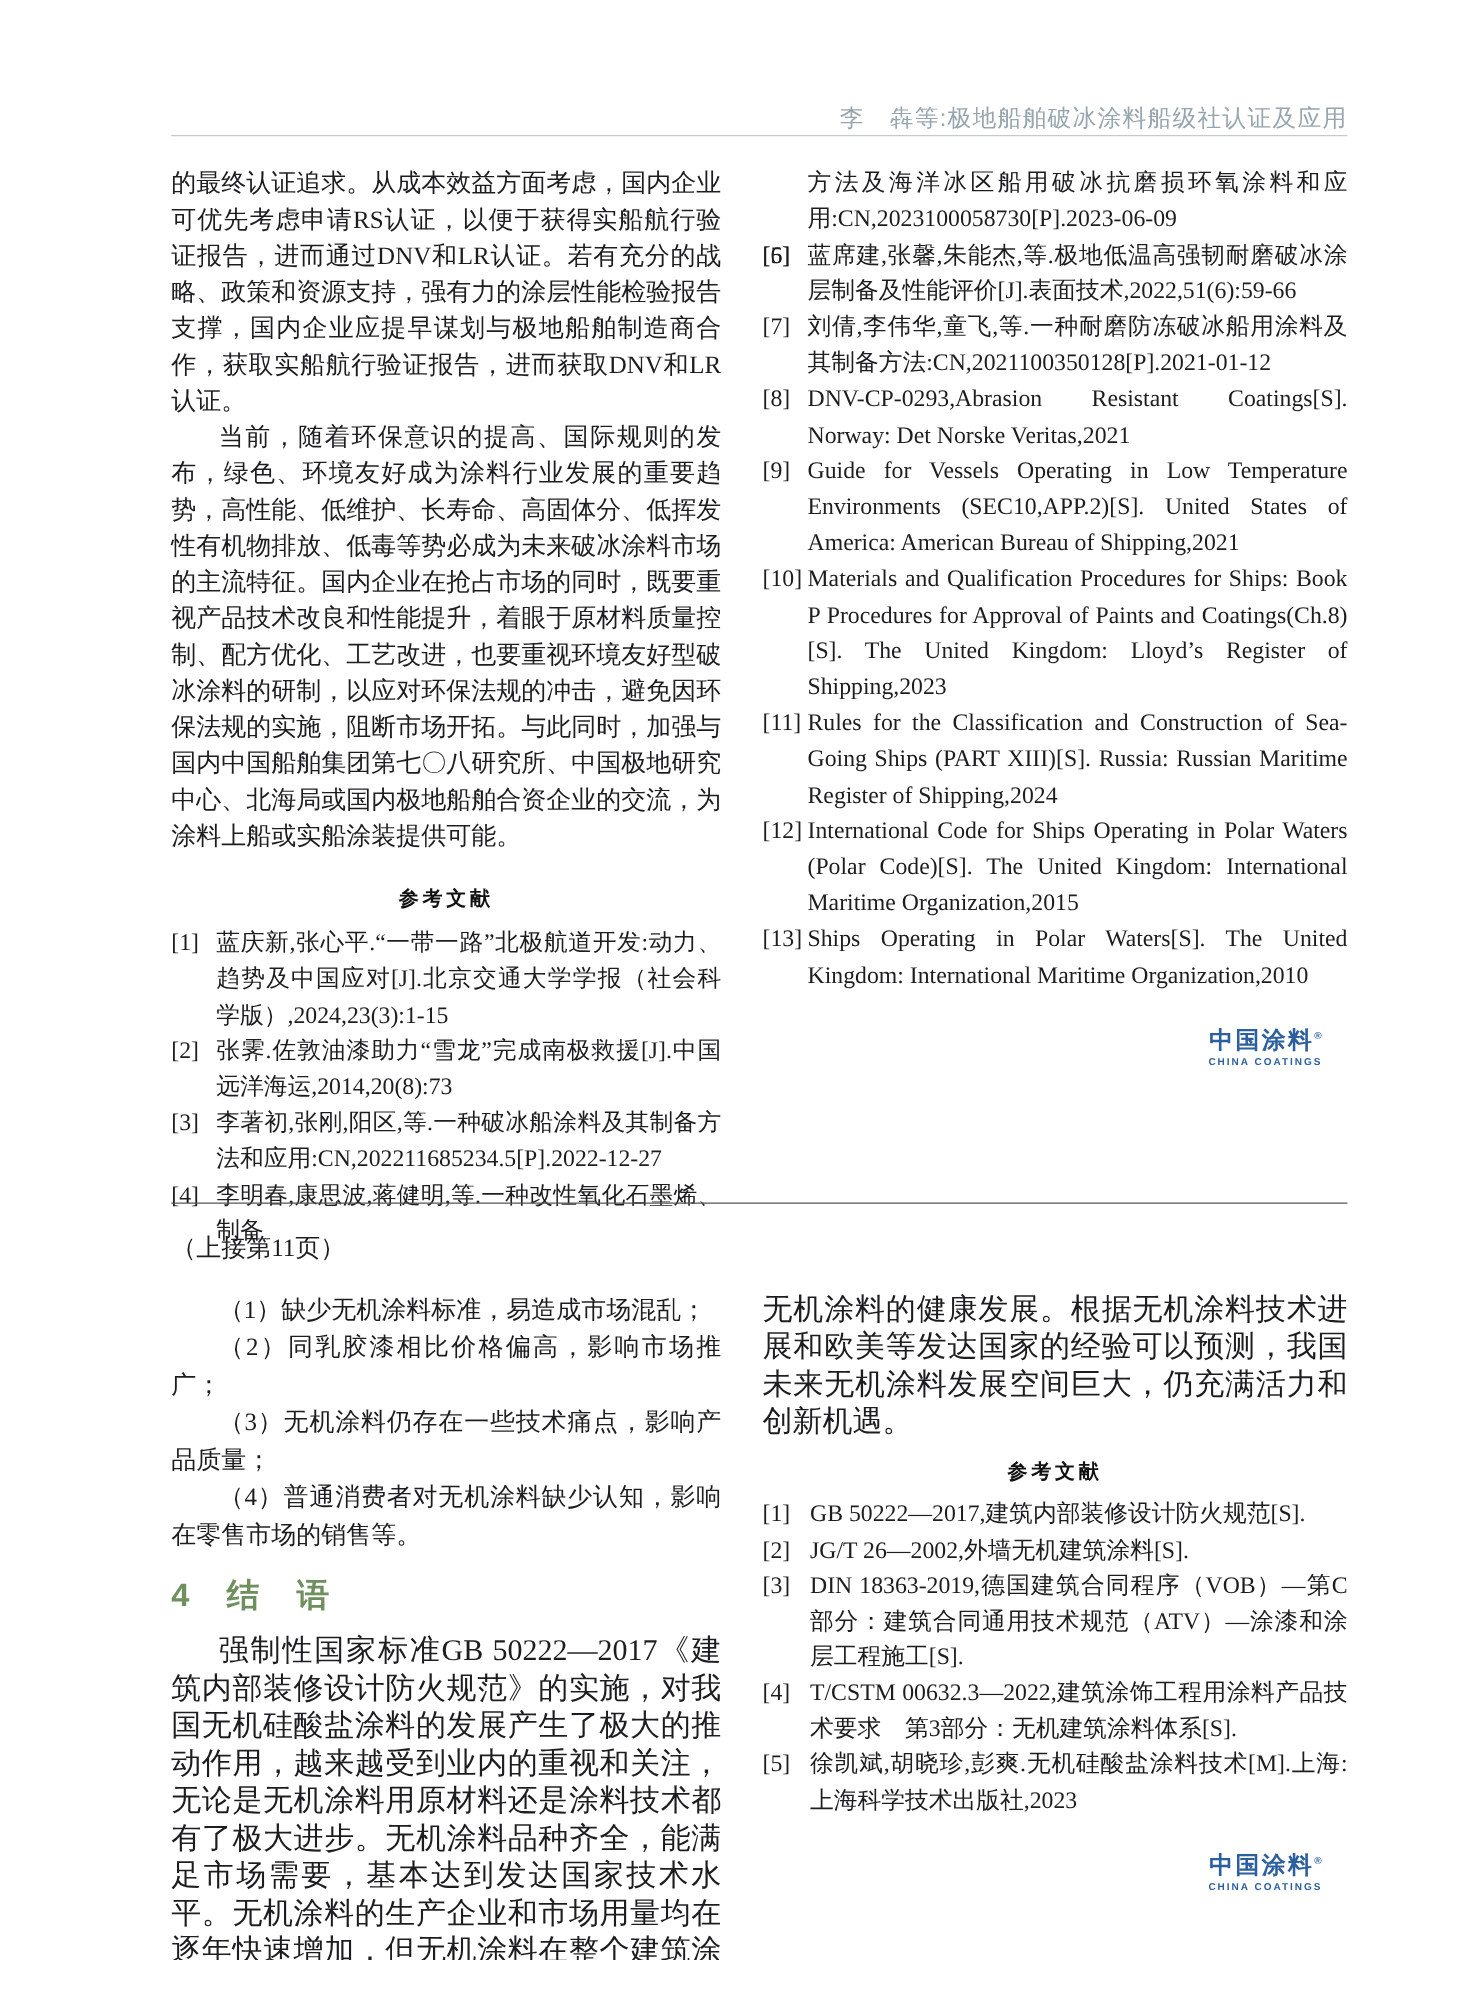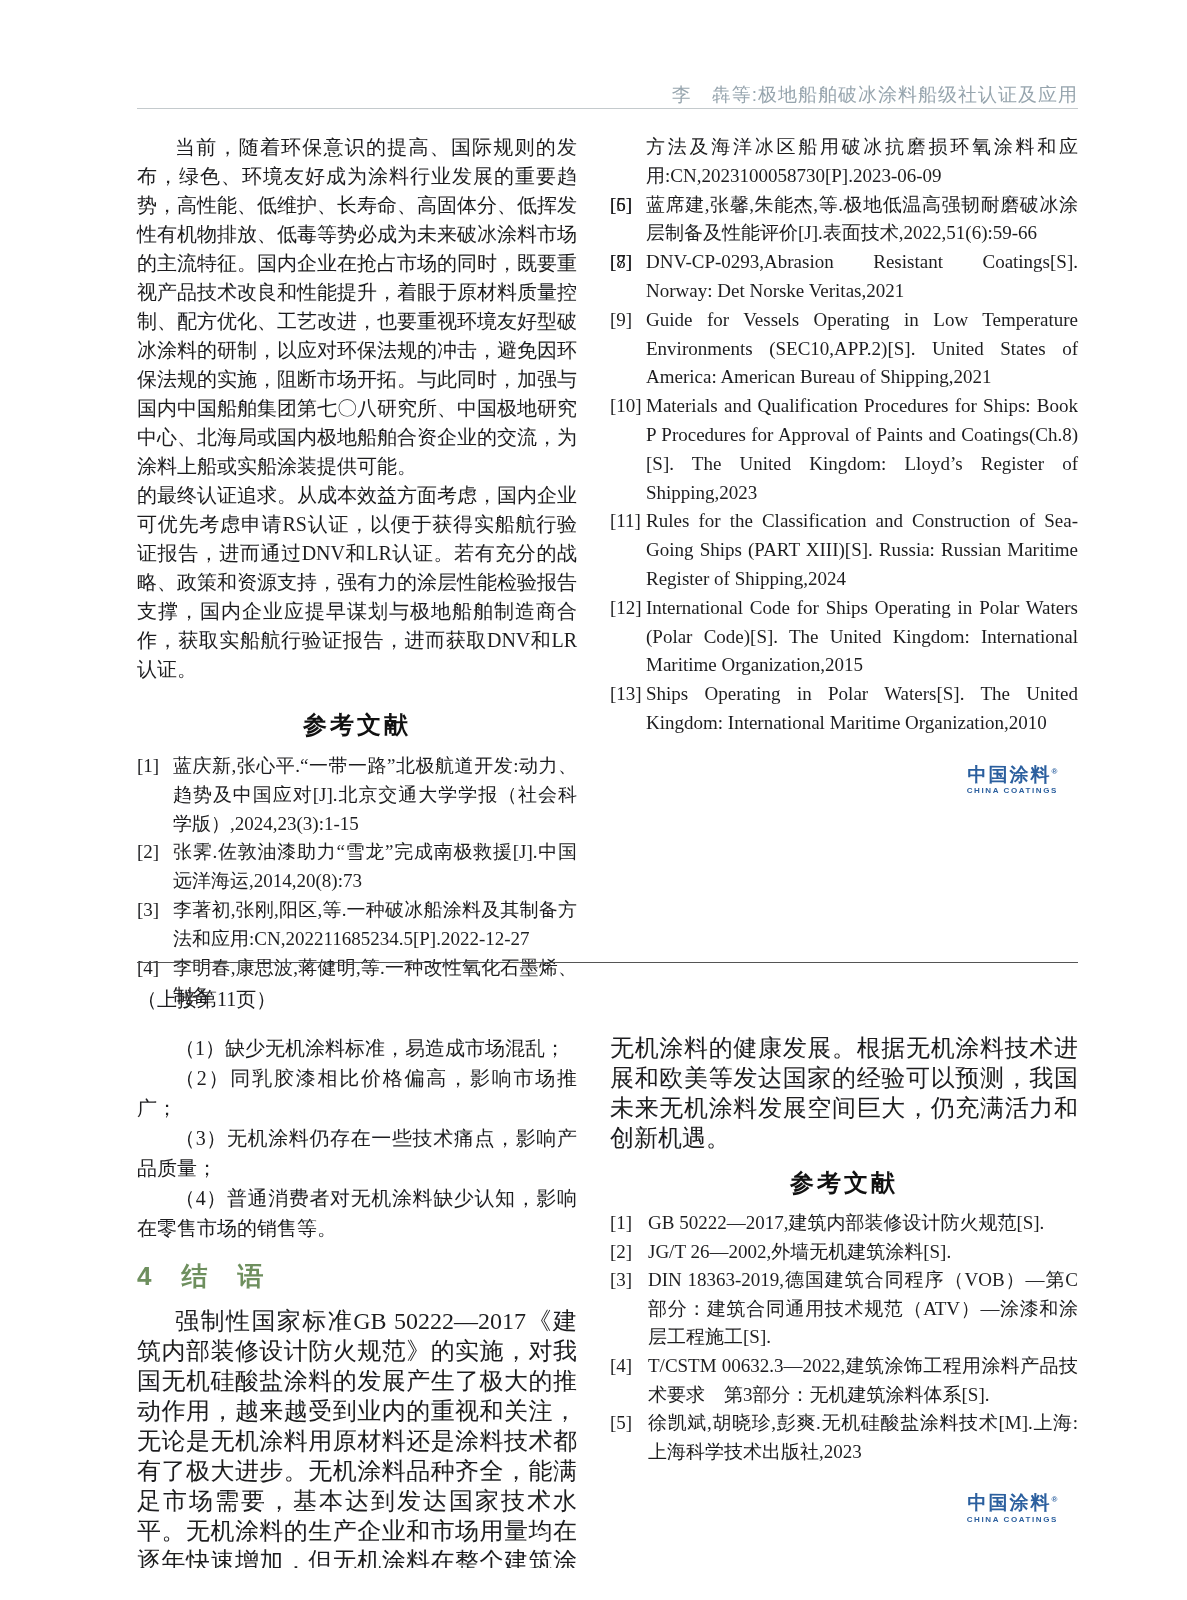--- a/index.html
+++ b/index.html
@@ -16,21 +16,21 @@
   }
   .head-rule{position:absolute;top:108px;left:137px;width:941px;height:1px;background:#c4cacd;}
   
   .sec-top{position:absolute;top:133px;left:137px;width:941px;display:flex;gap:33px;}
   .col-l{width:440px;}
   .col-r{width:468px;}
   .body-p{font-size:20px;line-height:29px;text-align:justify;margin:0;}
   .indent{text-indent:38px;}
   .ref-heading{
     font-family:"Liberation Sans","DejaVu Sans",sans-serif;font-weight:bold;
-    font-size:24px;text-align:center;letter-spacing:3px;margin:25px 0 11px 0;color:#111;
+    font-size:16px;text-align:center;letter-spacing:3px;margin:25px 0 11px 0;color:#111;
   }
   .ref-list{margin:0;}
   .ref-item{position:relative;padding-left:36px;font-size:19px;line-height:28.8px;text-align:justify;}
   .ref-item .ref-label{position:absolute;left:0;top:0;}
   .ref-item.cont{padding-left:36px;}
   
   .logo-wrap{margin-top:24px;text-align:right;padding-right:20px;}
   .logo{display:inline-block;text-align:center;font-family:"Liberation Sans","DejaVu Sans",sans-serif;}
   .logo-cn{color:#2b5f9e;font-weight:bold;font-size:19px;letter-spacing:2px;line-height:20px;}
   .logo-mark{font-size:8px;vertical-align:super;letter-spacing:0;}
@@ -61,22 +61,22 @@
 </head>
 <body>
 
 <div class="page">
 
   <div class="running-head">李　犇等:极地船舶破冰涂料船级社认证及应用</div>
   <div class="head-rule"></div>
 
   <section class="sec-top">
     <div class="col-l">
+      <p class="body-p">的最终认证追求。从成本效益方面考虑，国内企业可优先考虑申请RS认证，以便于获得实船航行验证报告，进而通过DNV和LR认证。若有充分的战略、政策和资源支持，强有力的涂层性能检验报告支撑，国内企业应提早谋划与极地船舶制造商合作，获取实船航行验证报告，进而获取DNV和LR认证。</p>
       <p class="body-p indent">当前，随着环保意识的提高、国际规则的发布，绿色、环境友好成为涂料行业发展的重要趋势，高性能、低维护、长寿命、高固体分、低挥发性有机物排放、低毒等势必成为未来破冰涂料市场的主流特征。国内企业在抢占市场的同时，既要重视产品技术改良和性能提升，着眼于原材料质量控制、配方优化、工艺改进，也要重视环境友好型破冰涂料的研制，以应对环保法规的冲击，避免因环保法规的实施，阻断市场开拓。与此同时，加强与国内中国船舶集团第七〇八研究所、中国极地研究中心、北海局或国内极地船舶合资企业的交流，为涂料上船或实船涂装提供可能。</p>
-      <p class="body-p">的最终认证追求。从成本效益方面考虑，国内企业可优先考虑申请RS认证，以便于获得实船航行验证报告，进而通过DNV和LR认证。若有充分的战略、政策和资源支持，强有力的涂层性能检验报告支撑，国内企业应提早谋划与极地船舶制造商合作，获取实船航行验证报告，进而获取DNV和LR认证。</p>
       <h3 class="ref-heading">参考文献</h3>
       <div class="ref-list">
         <div class="ref-item">
           <span class="ref-label">[1]</span>
           <span class="ref-text">蓝庆新,张心平.“一带一路”北极航道开发:动力、趋势及中国应对[J].北京交通大学学报（社会科学版）,2024,23(3):1-15</span>
         </div>
         <div class="ref-item">
           <span class="ref-label">[2]</span>
           <span class="ref-text">张霁.佐敦油漆助力“雪龙”完成南极救援[J].中国远洋海运,2014,20(8):73</span>
         </div>
@@ -98,20 +98,21 @@
         </div>
         <div class="ref-item">
           <span class="ref-label">[5]</span>
         </div>
         <div class="ref-item">
           <span class="ref-label">[6]</span>
           <span class="ref-text">蓝席建,张馨,朱能杰,等.极地低温高强韧耐磨破冰涂层制备及性能评价[J].表面技术,2022,51(6):59-66</span>
         </div>
         <div class="ref-item">
           <span class="ref-label">[7]</span>
+          <span class="ref-text">刘倩,李伟华,童飞,等.一种耐磨防冻破冰船用涂料及其制备方法:CN,2021100350128[P].2021-01-12</span>
         </div>
         <div class="ref-item">
           <span class="ref-label">[8]</span>
           <span class="ref-text">DNV-CP-0293,Abrasion Resistant Coatings[S]. Norway: Det Norske Veritas,2021</span>
         </div>
         <div class="ref-item">
           <span class="ref-label">[9]</span>
           <span class="ref-text">Guide for Vessels Operating in Low Temperature Environments (SEC10,APP.2)[S]. United States of America: American Bureau of Shipping,2021</span>
         </div>
         <div class="ref-item">

